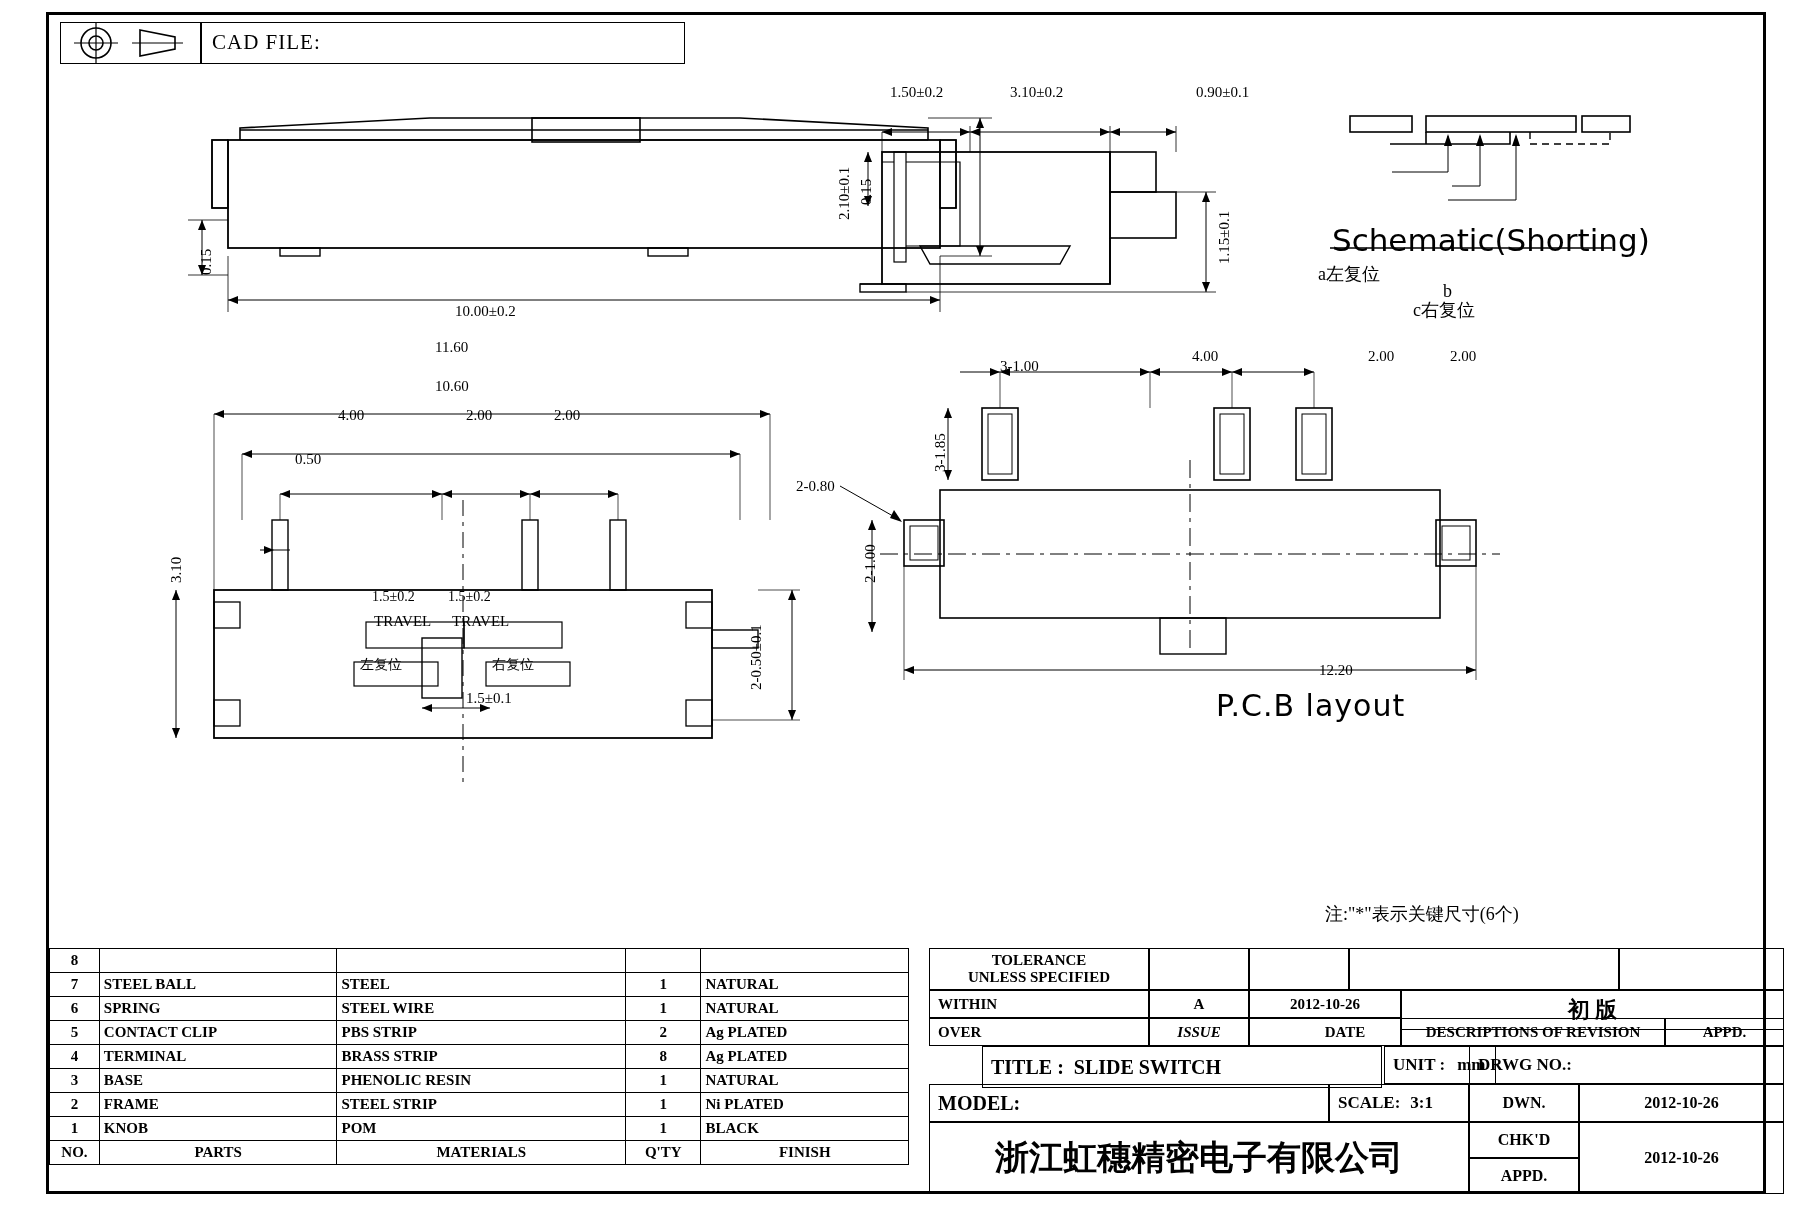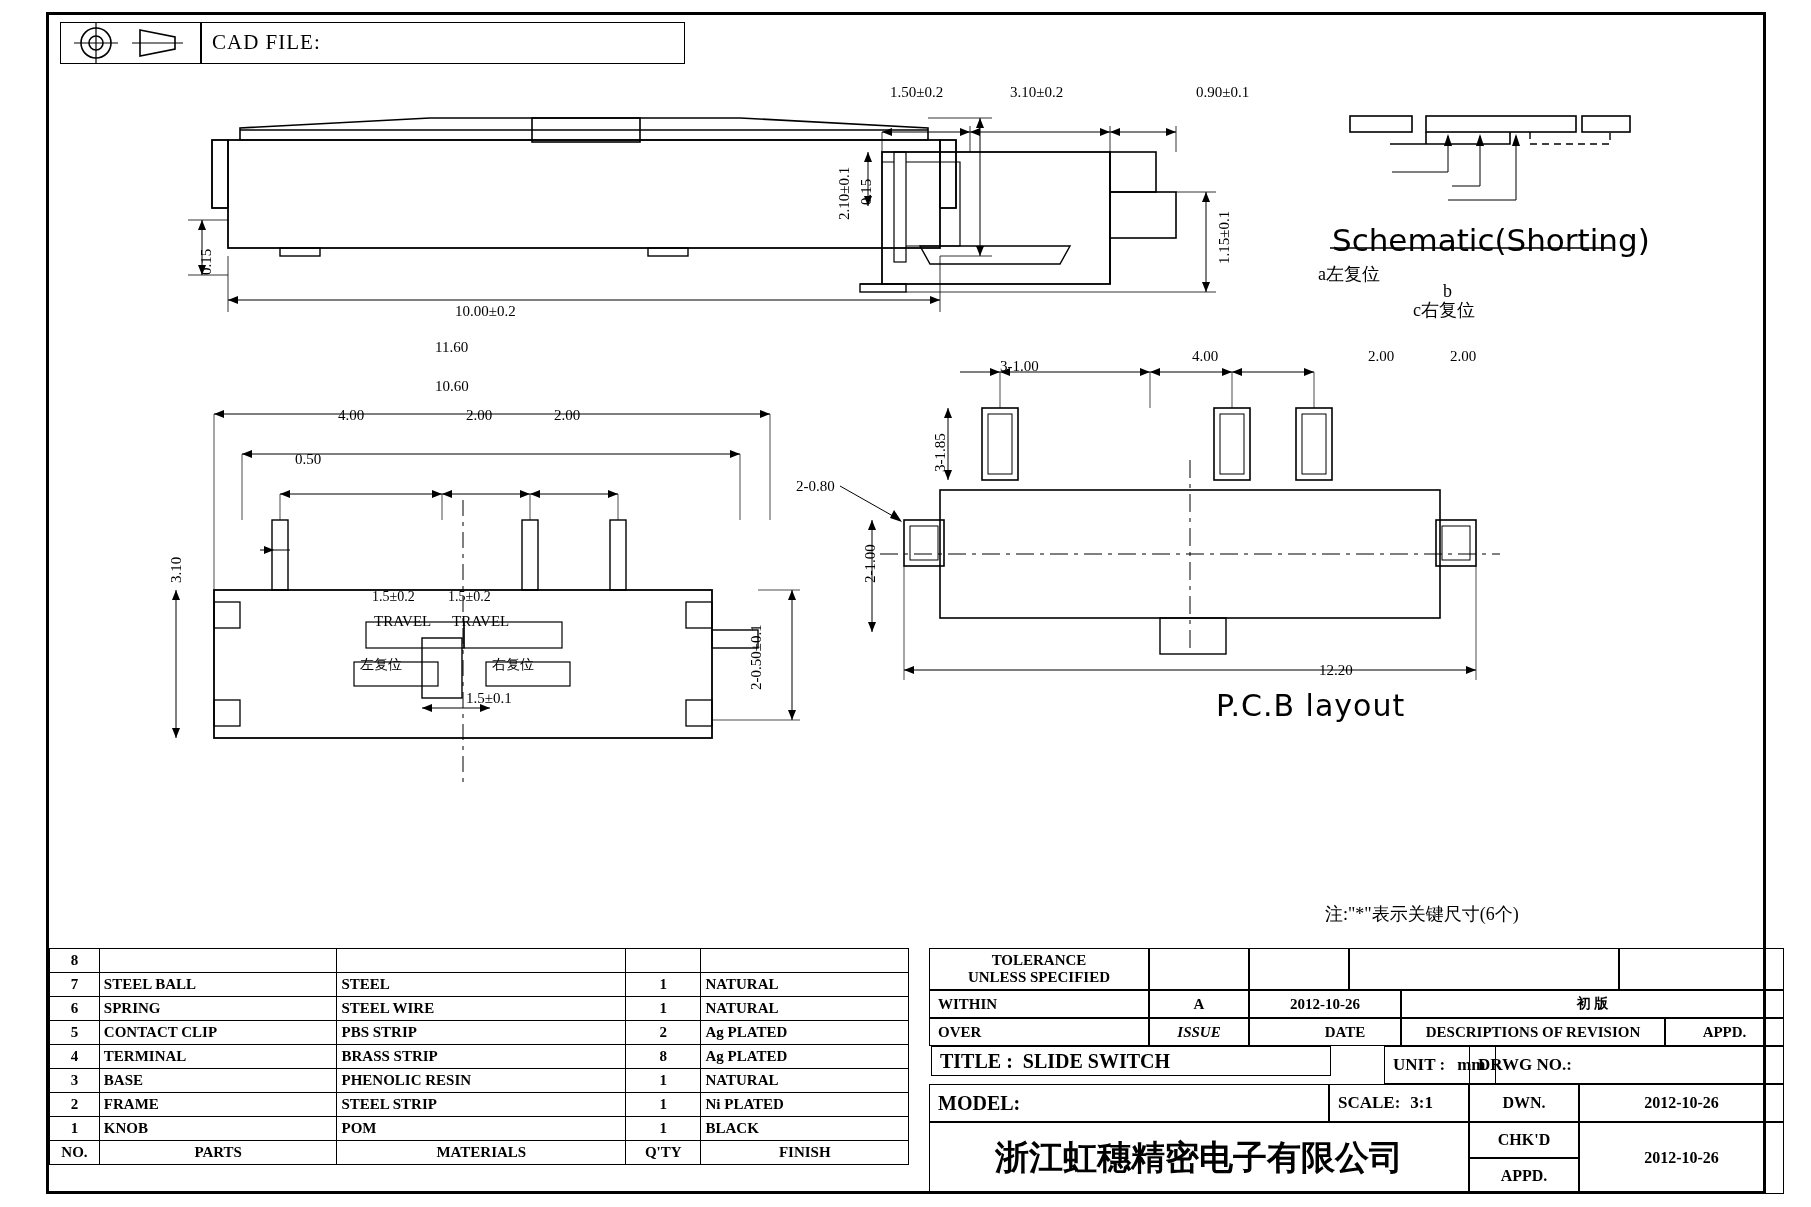--- a/index.html
+++ b/index.html
@@ -400,21 +400,21 @@
   <div class="tb" style="left:1129px;top:990px;width:100px;height:28px;font-size:15px;">
     <div class="tbc">
         <span>A</span>
       </div>
   </div>
   <div class="tb" style="left:1229px;top:990px;width:152px;height:28px;font-size:15px;">
     <div class="tbc">
         <span>2012-10-26</span>
       </div>
   </div>
-  <div class="tb" style="left:1381px;top:990px;width:383px;height:28px;font-size:14px;">
+  <div class="tb" style="left:1381px;top:990px;width:383px;height:40px;font-size:22px;">
     <div class="tbc">
         <span>初 版</span>
       </div>
   </div>
 
   <div class="tb" style="left:909px;top:1018px;width:220px;height:28px;font-size:15px;">
     <div class="tbl">
         <span>OVER</span>
       </div>
   </div>
@@ -432,21 +432,21 @@
     <div class="tbc">
         <span>DESCRIPTIONS OF REVISION</span>
       </div>
   </div>
   <div class="tb" style="left:1645px;top:1018px;width:119px;height:28px;font-size:15px;">
     <div class="tbc">
         <span>APPD.</span>
       </div>
   </div>
 
-  <div class="tb" style="left:911px;top:1046px;width:400px;height:30px;font-size:20px;">
+  <div class="tb" style="left:962px;top:1046px;width:400px;height:42px;font-size:20px;">
     <div class="tbl">
       <span>TITLE :</span>
       <span style="width:10px;"></span>
       <span>SLIDE SWITCH</span>
     </div>
   </div>
   <div class="tb" style="left:1364px;top:1046px;width:112px;height:38px;font-size:17px;">
     <div class="tbl">
       <span>UNIT :</span>
       <span style="width:12px;"></span>

